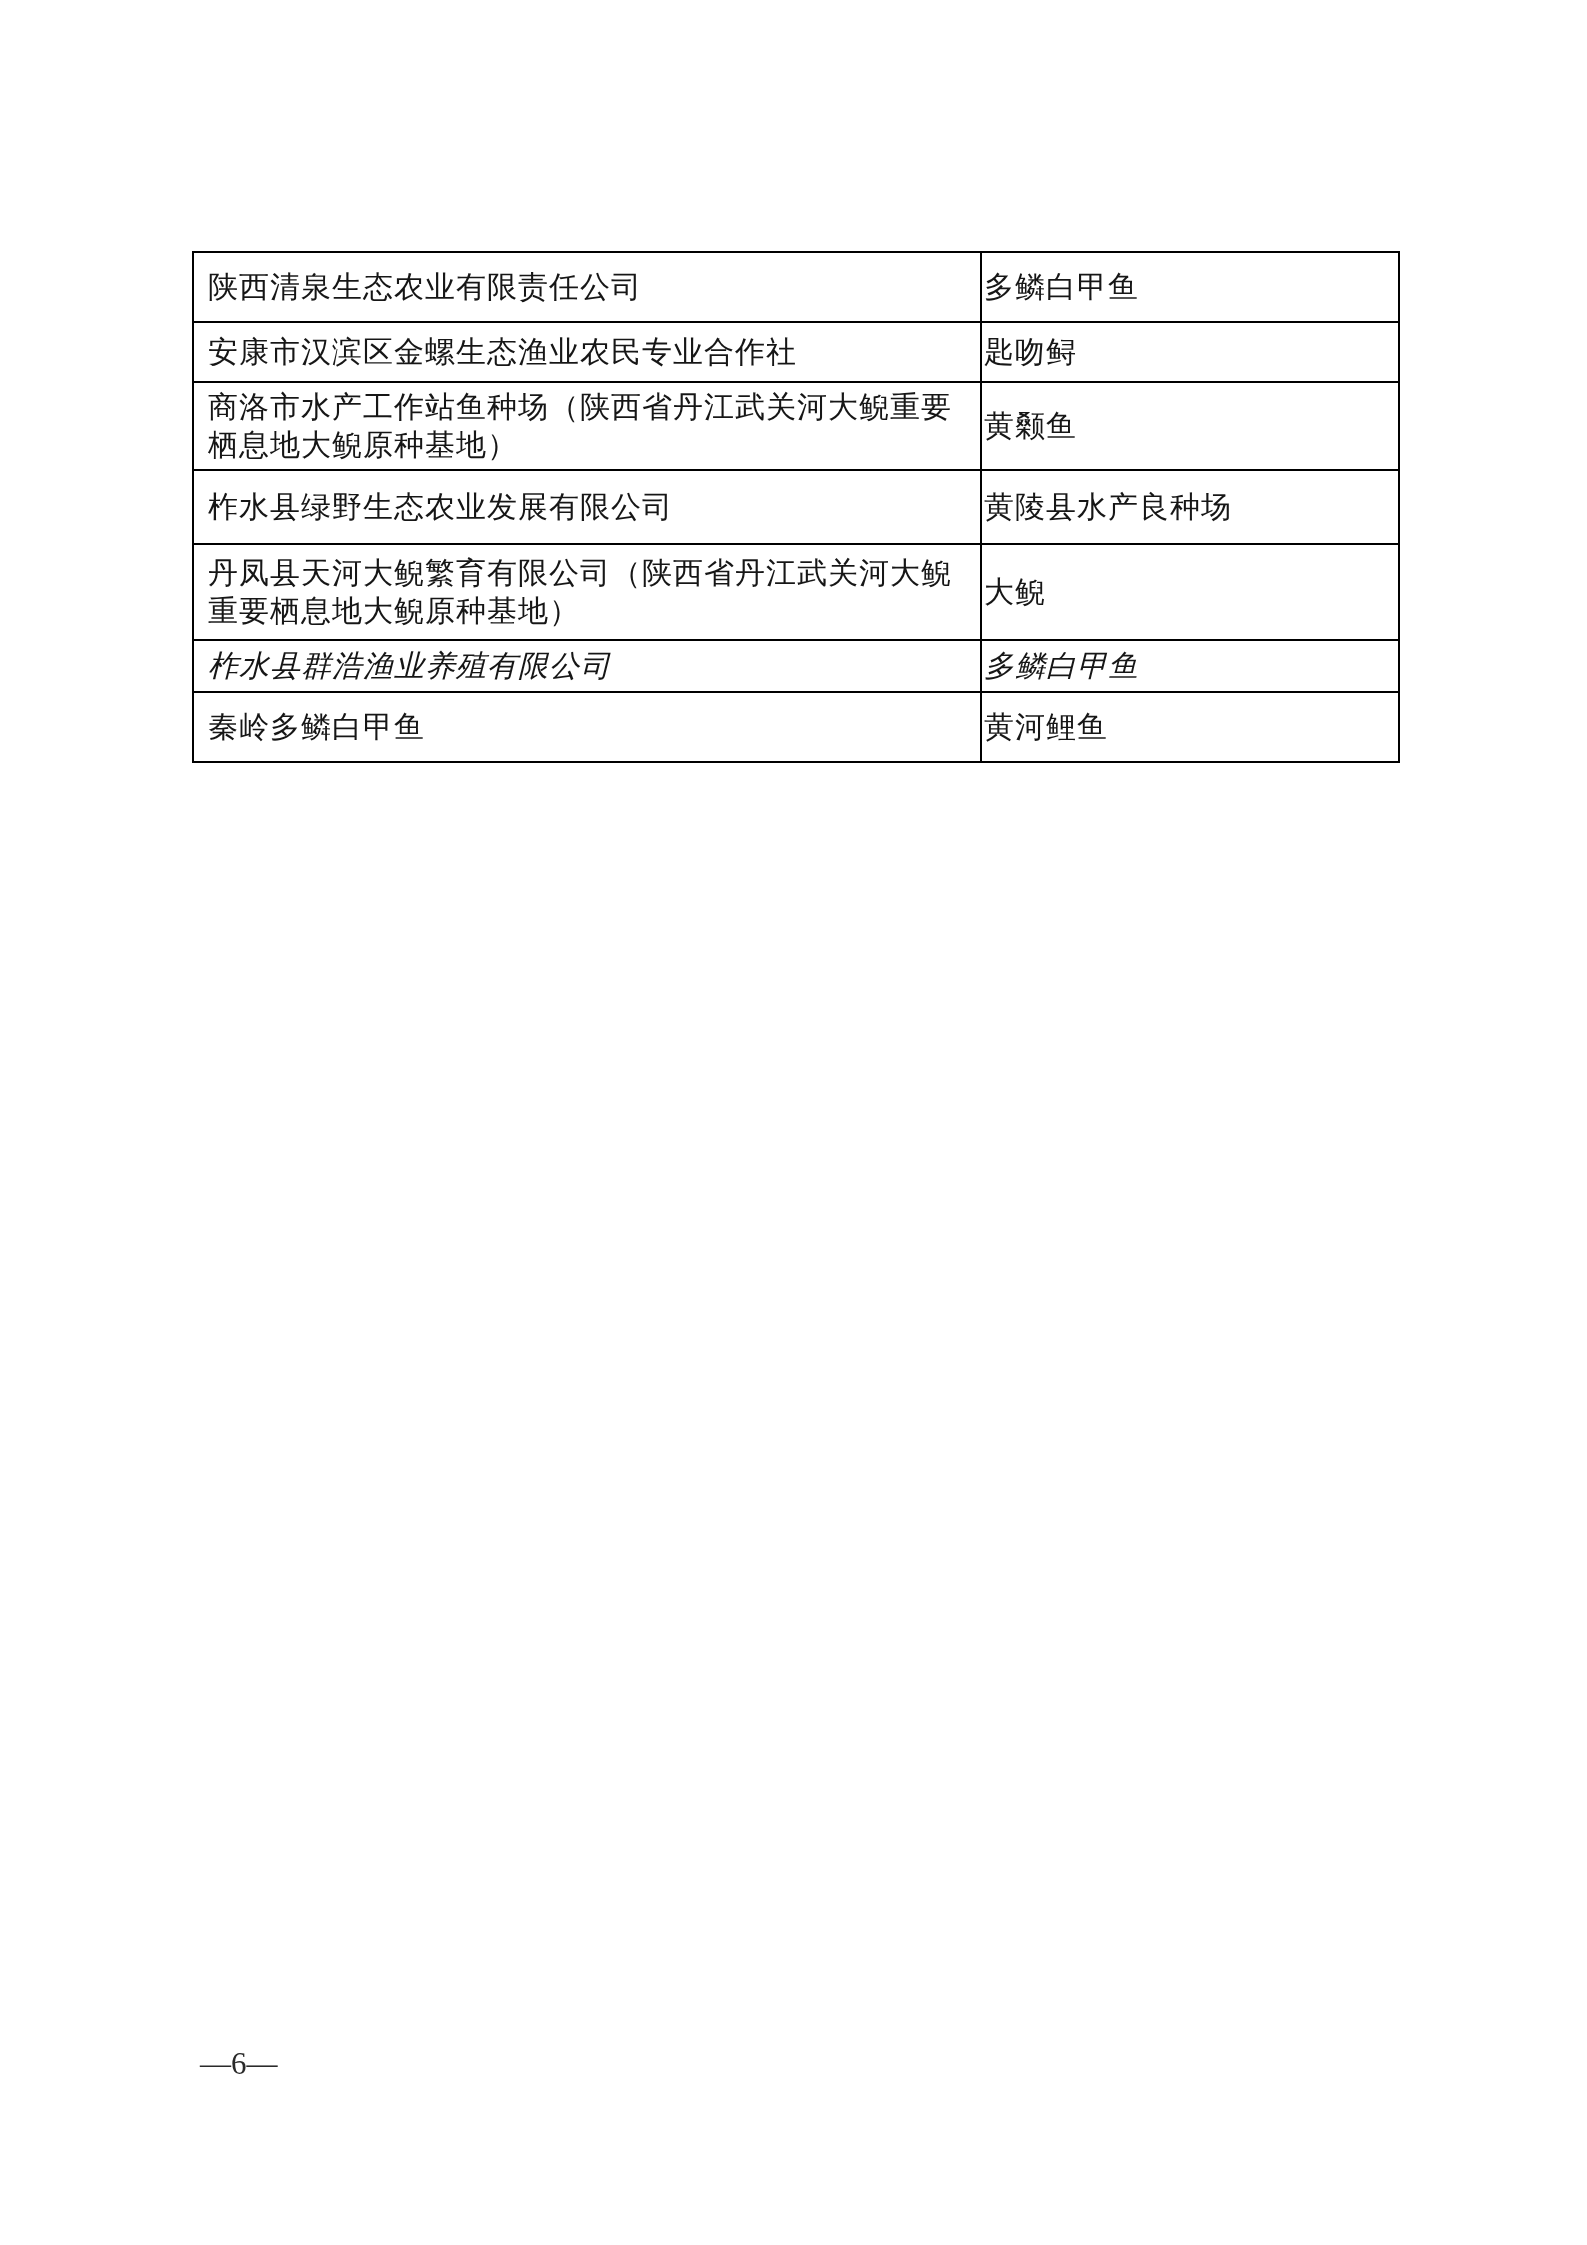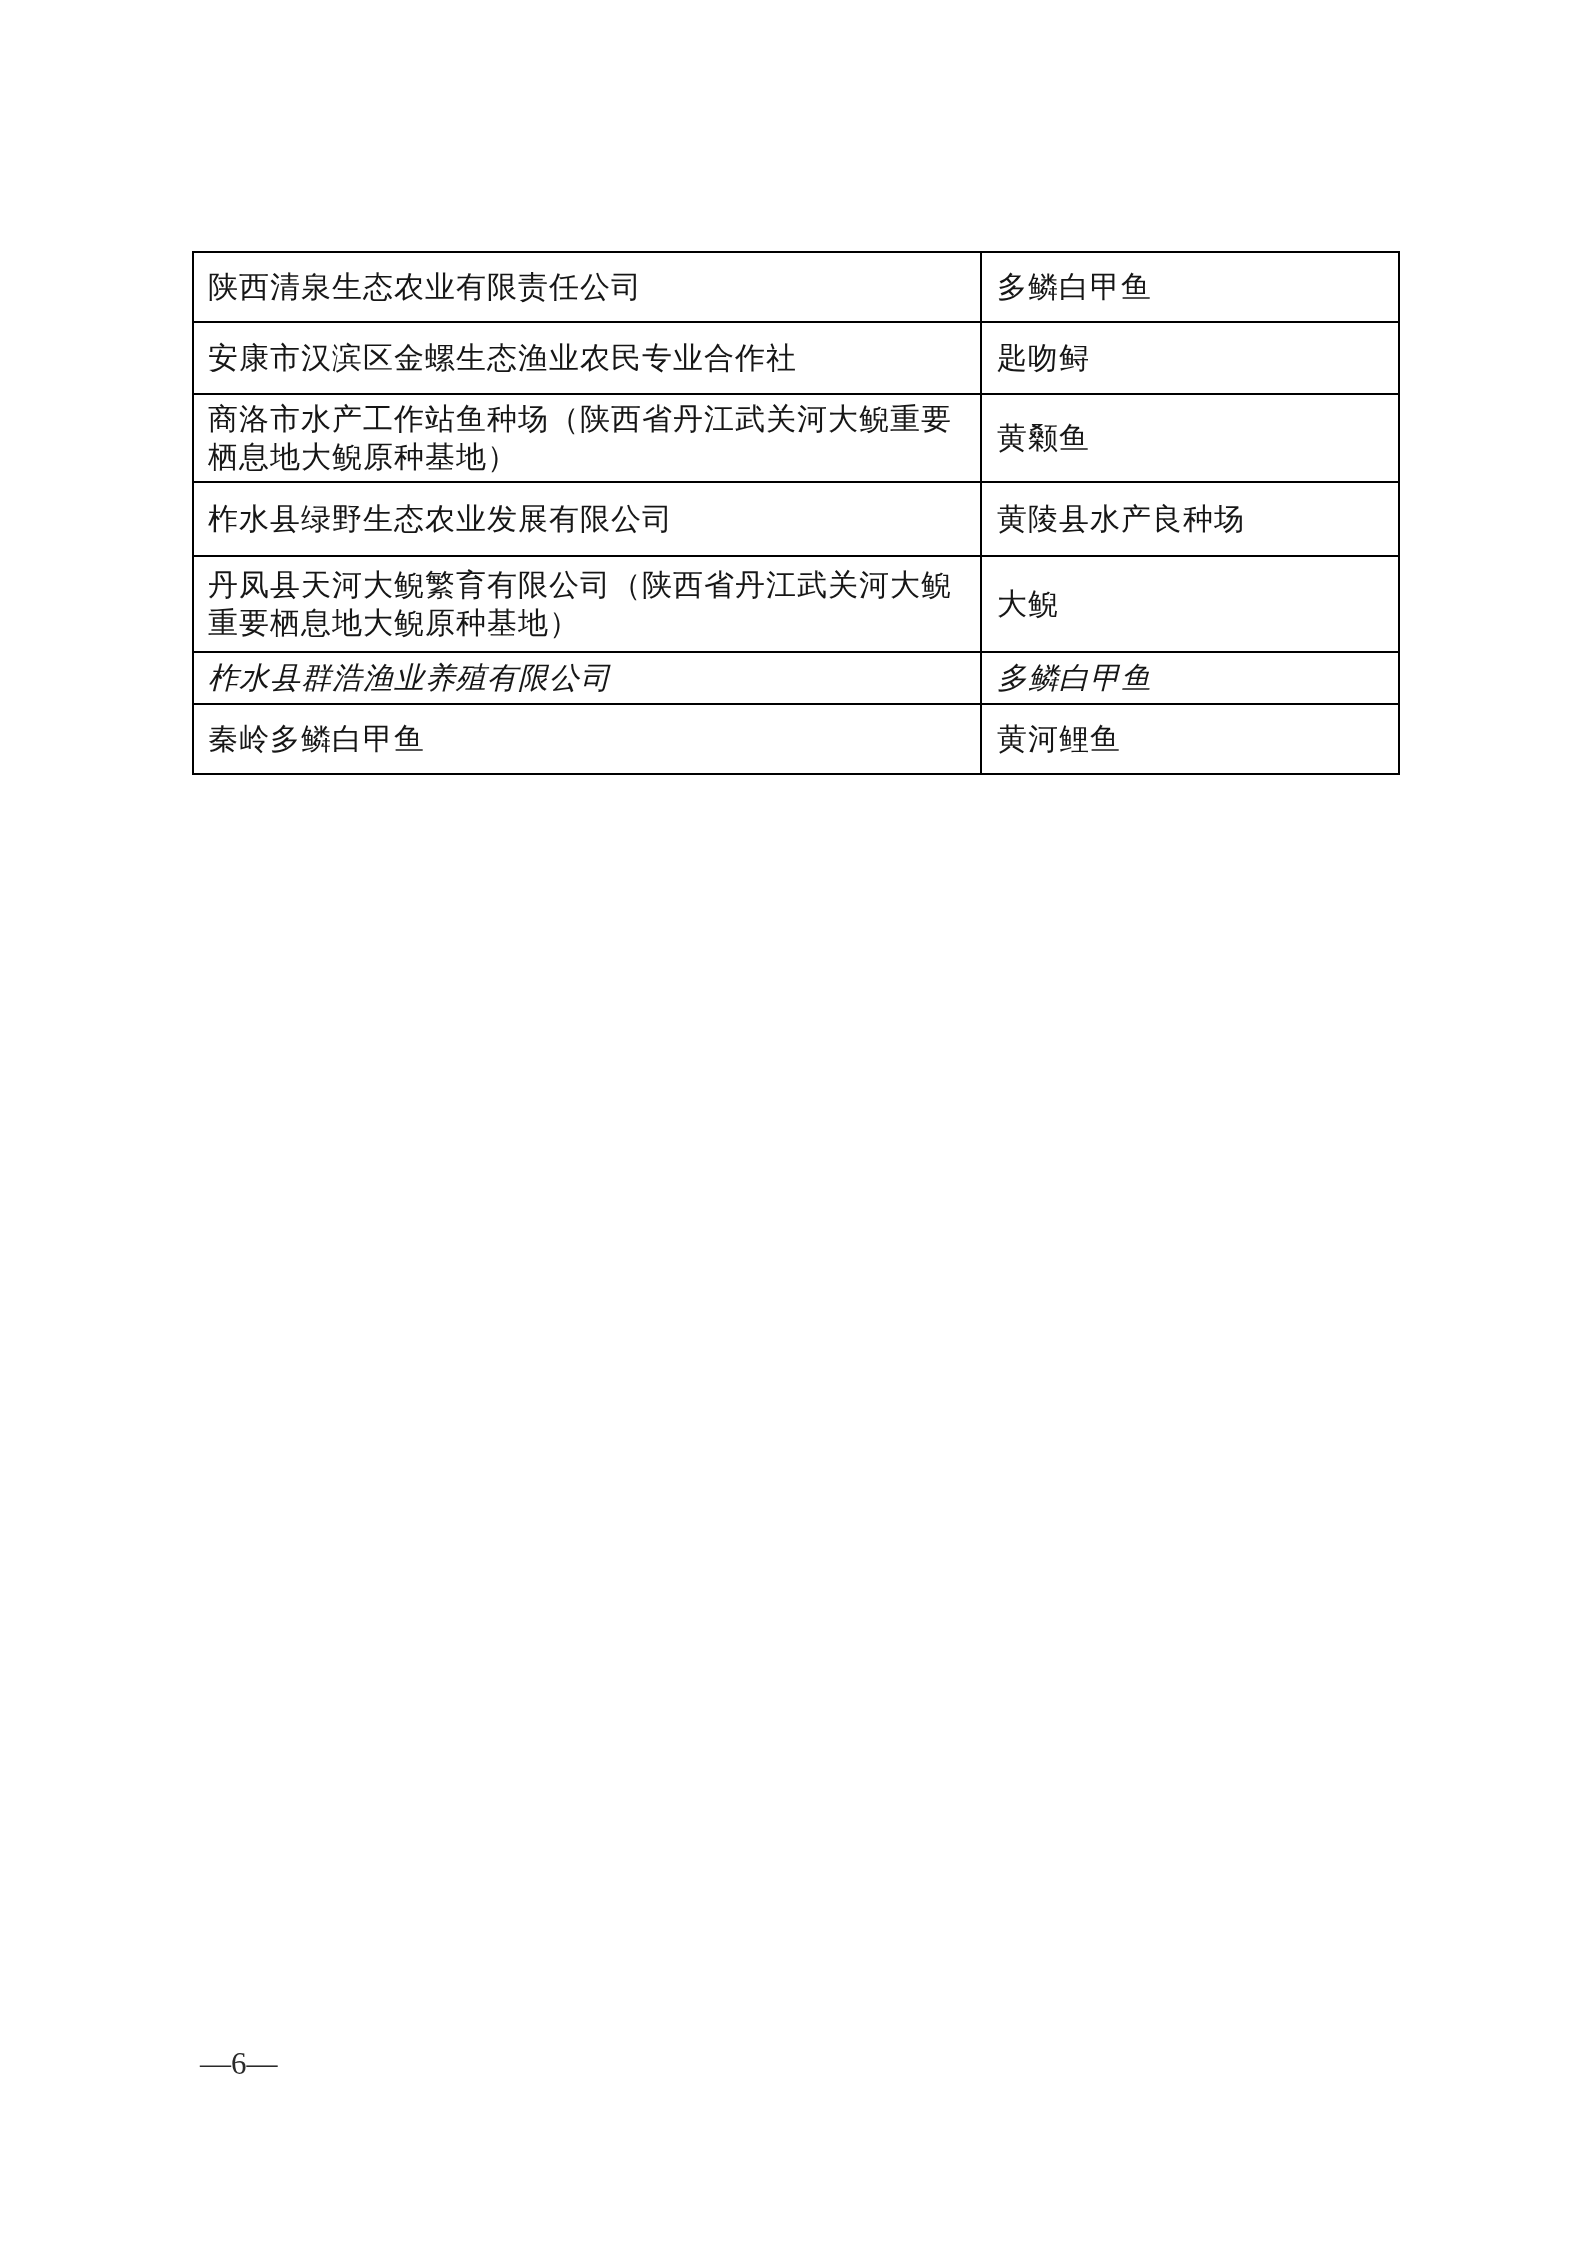--- a/index.html
+++ b/index.html
@@ -30,21 +30,21 @@
     font-size: 30px;
     line-height: 38px;
     letter-spacing: 1px;
     padding: 4px 10px 4px 14px;
     word-break: break-all;
     overflow-wrap: anywhere;
   }
   .col-org     { width: 788px; }
   .col-species { width: 418px; }
   .species-table td.species-cell {
-    padding-left: 15px;
+    padding-left: 2px;
   }
   .page-number {
     position: absolute;
     left: 200px;
     top: 2046px;
     font-size: 31px;
     color: #2a2a2a;
     letter-spacing: 0px;
     white-space: nowrap;
   }
@@ -57,21 +57,21 @@
   <table class="species-table">
     <colgroup>
       <col class="col-org">
       <col class="col-species">
     </colgroup>
     <tbody id="table-body">
         <tr style="height: 70px;">
           <td class="org-cell">陕西清泉生态农业有限责任公司</td>
           <td class="species-cell">多鳞白甲鱼</td>
         </tr>
-        <tr style="height: 72px;">
+        <tr style="height: 60px;">
           <td class="org-cell">安康市汉滨区金螺生态渔业农民专业合作社</td>
           <td class="species-cell">匙吻鲟</td>
         </tr>
         <tr style="height: 88px;">
           <td class="org-cell">商洛市水产工作站鱼种场（陕西省丹江武关河大鲵重要栖息地大鲵原种基地）</td>
           <td class="species-cell">黄颡鱼</td>
         </tr>
         <tr style="height: 74px;">
           <td class="org-cell">柞水县绿野生态农业发展有限公司</td>
           <td class="species-cell">黄陵县水产良种场</td>

